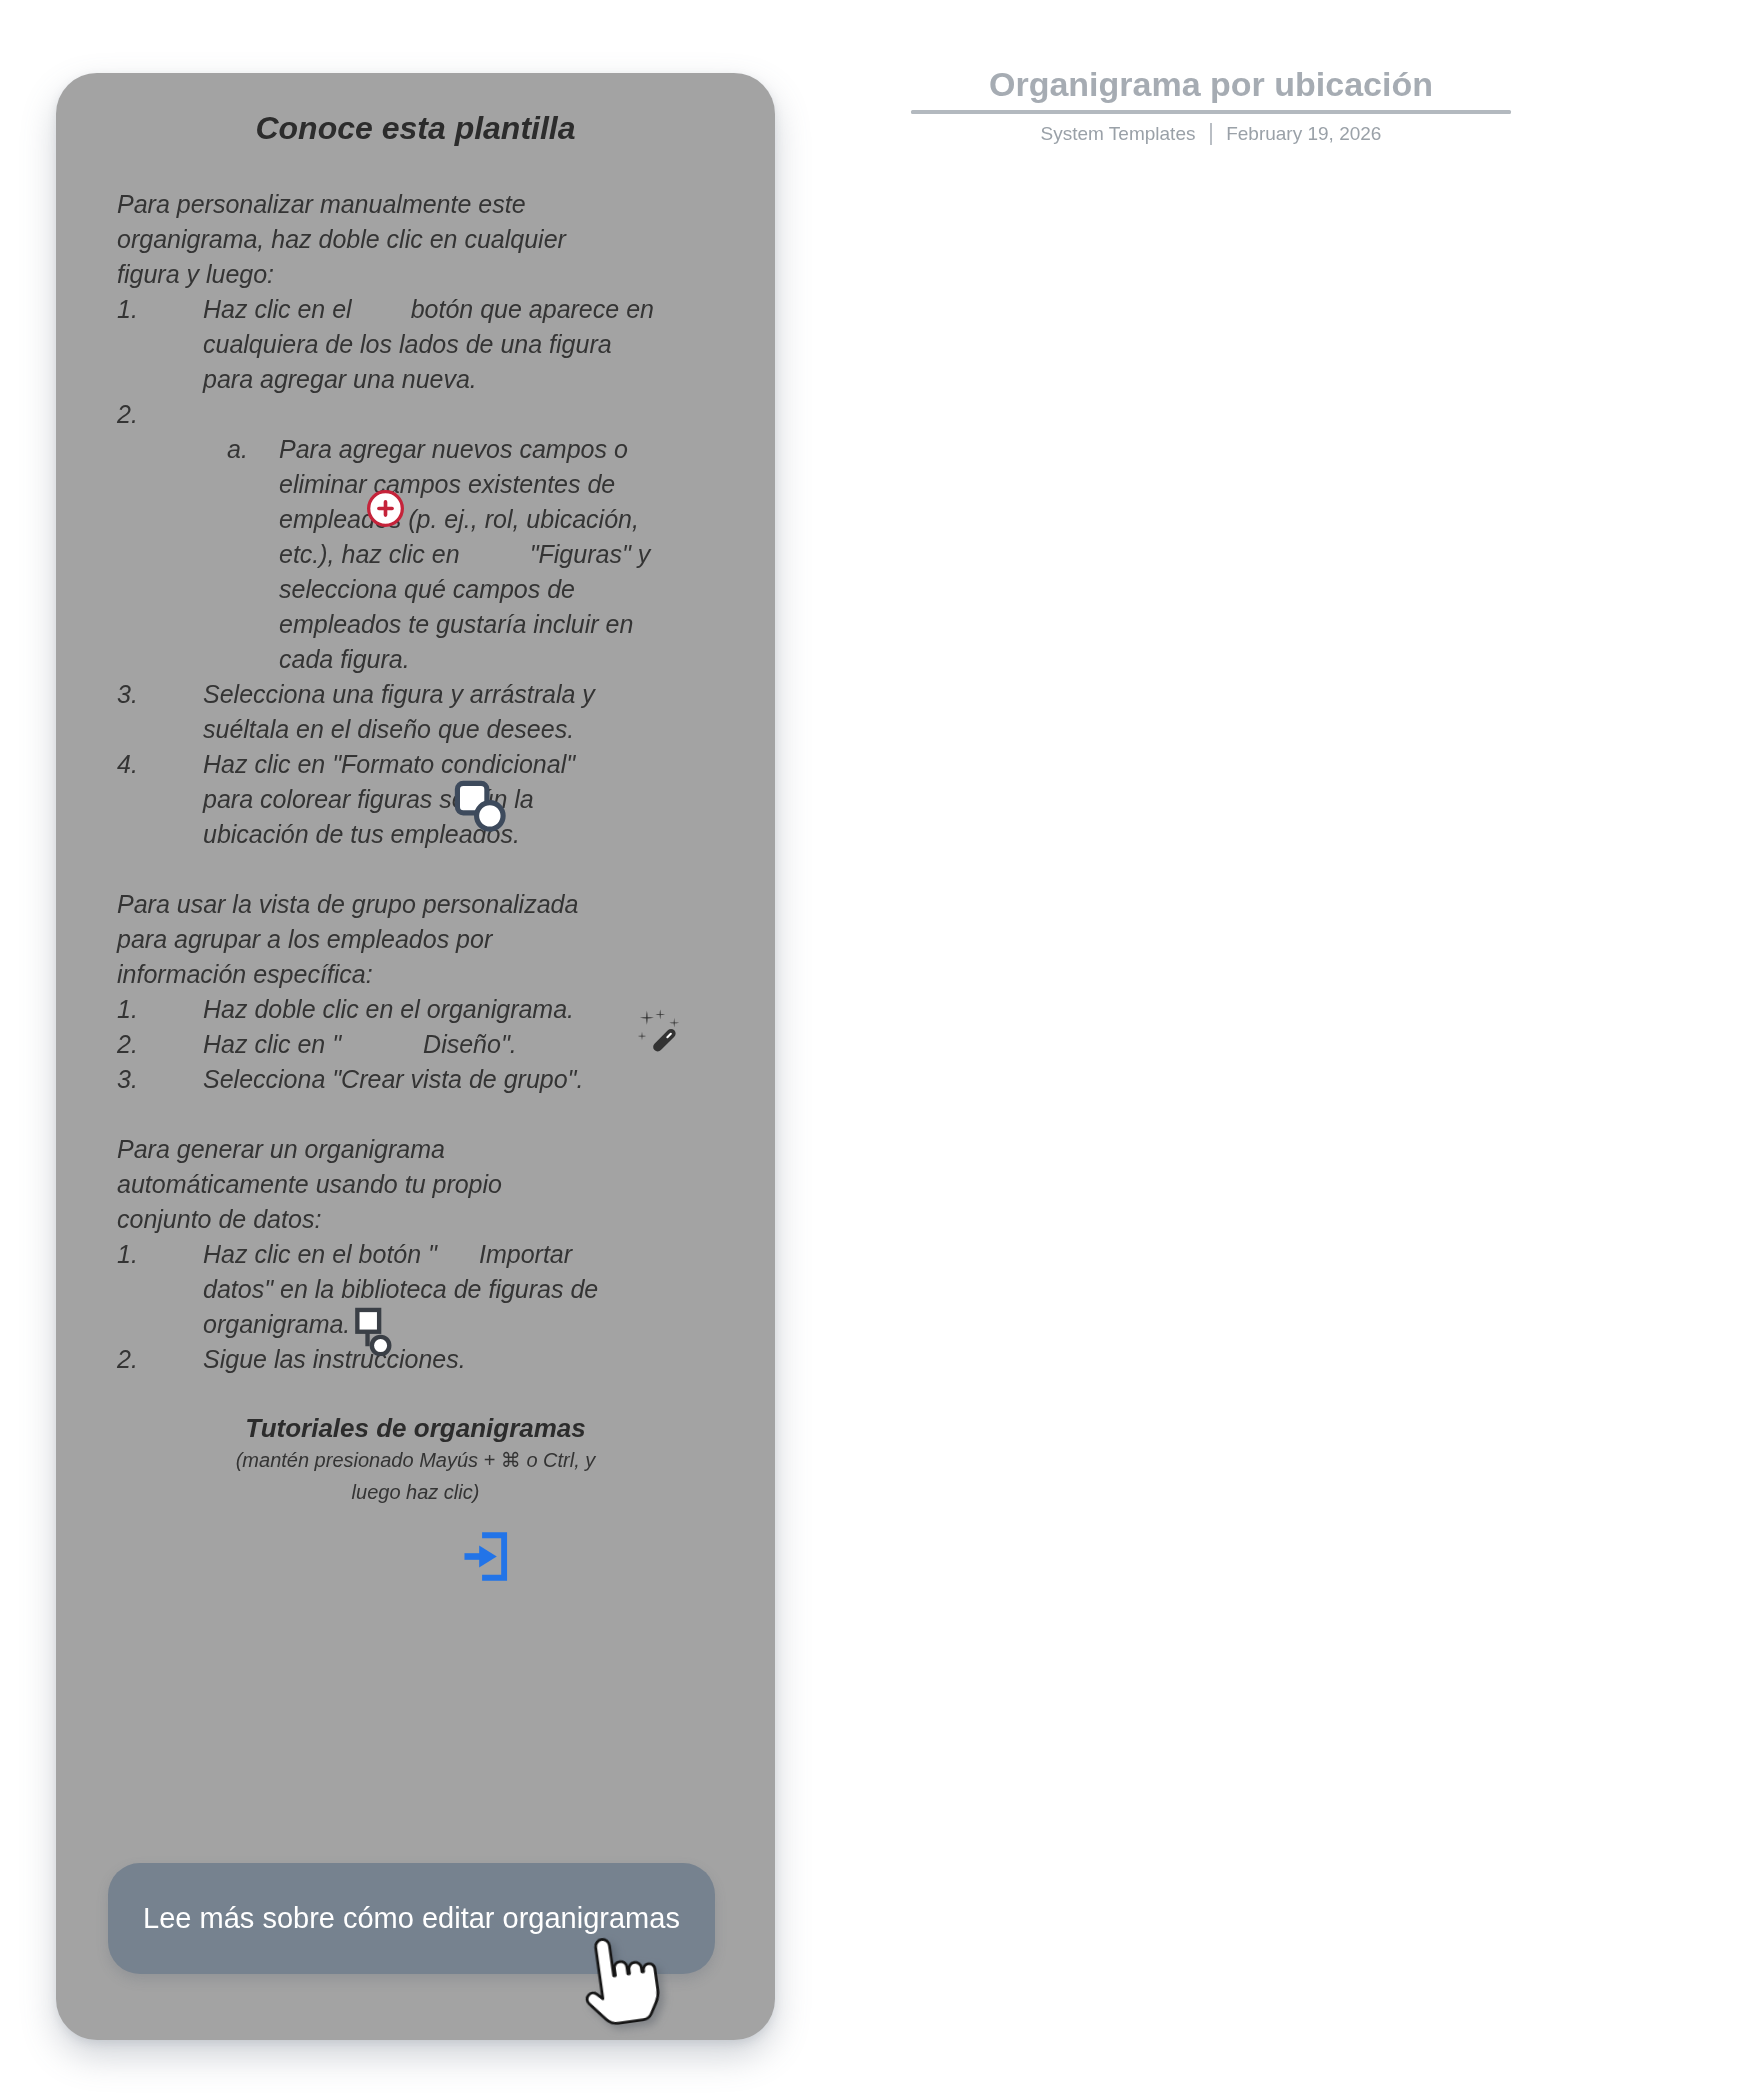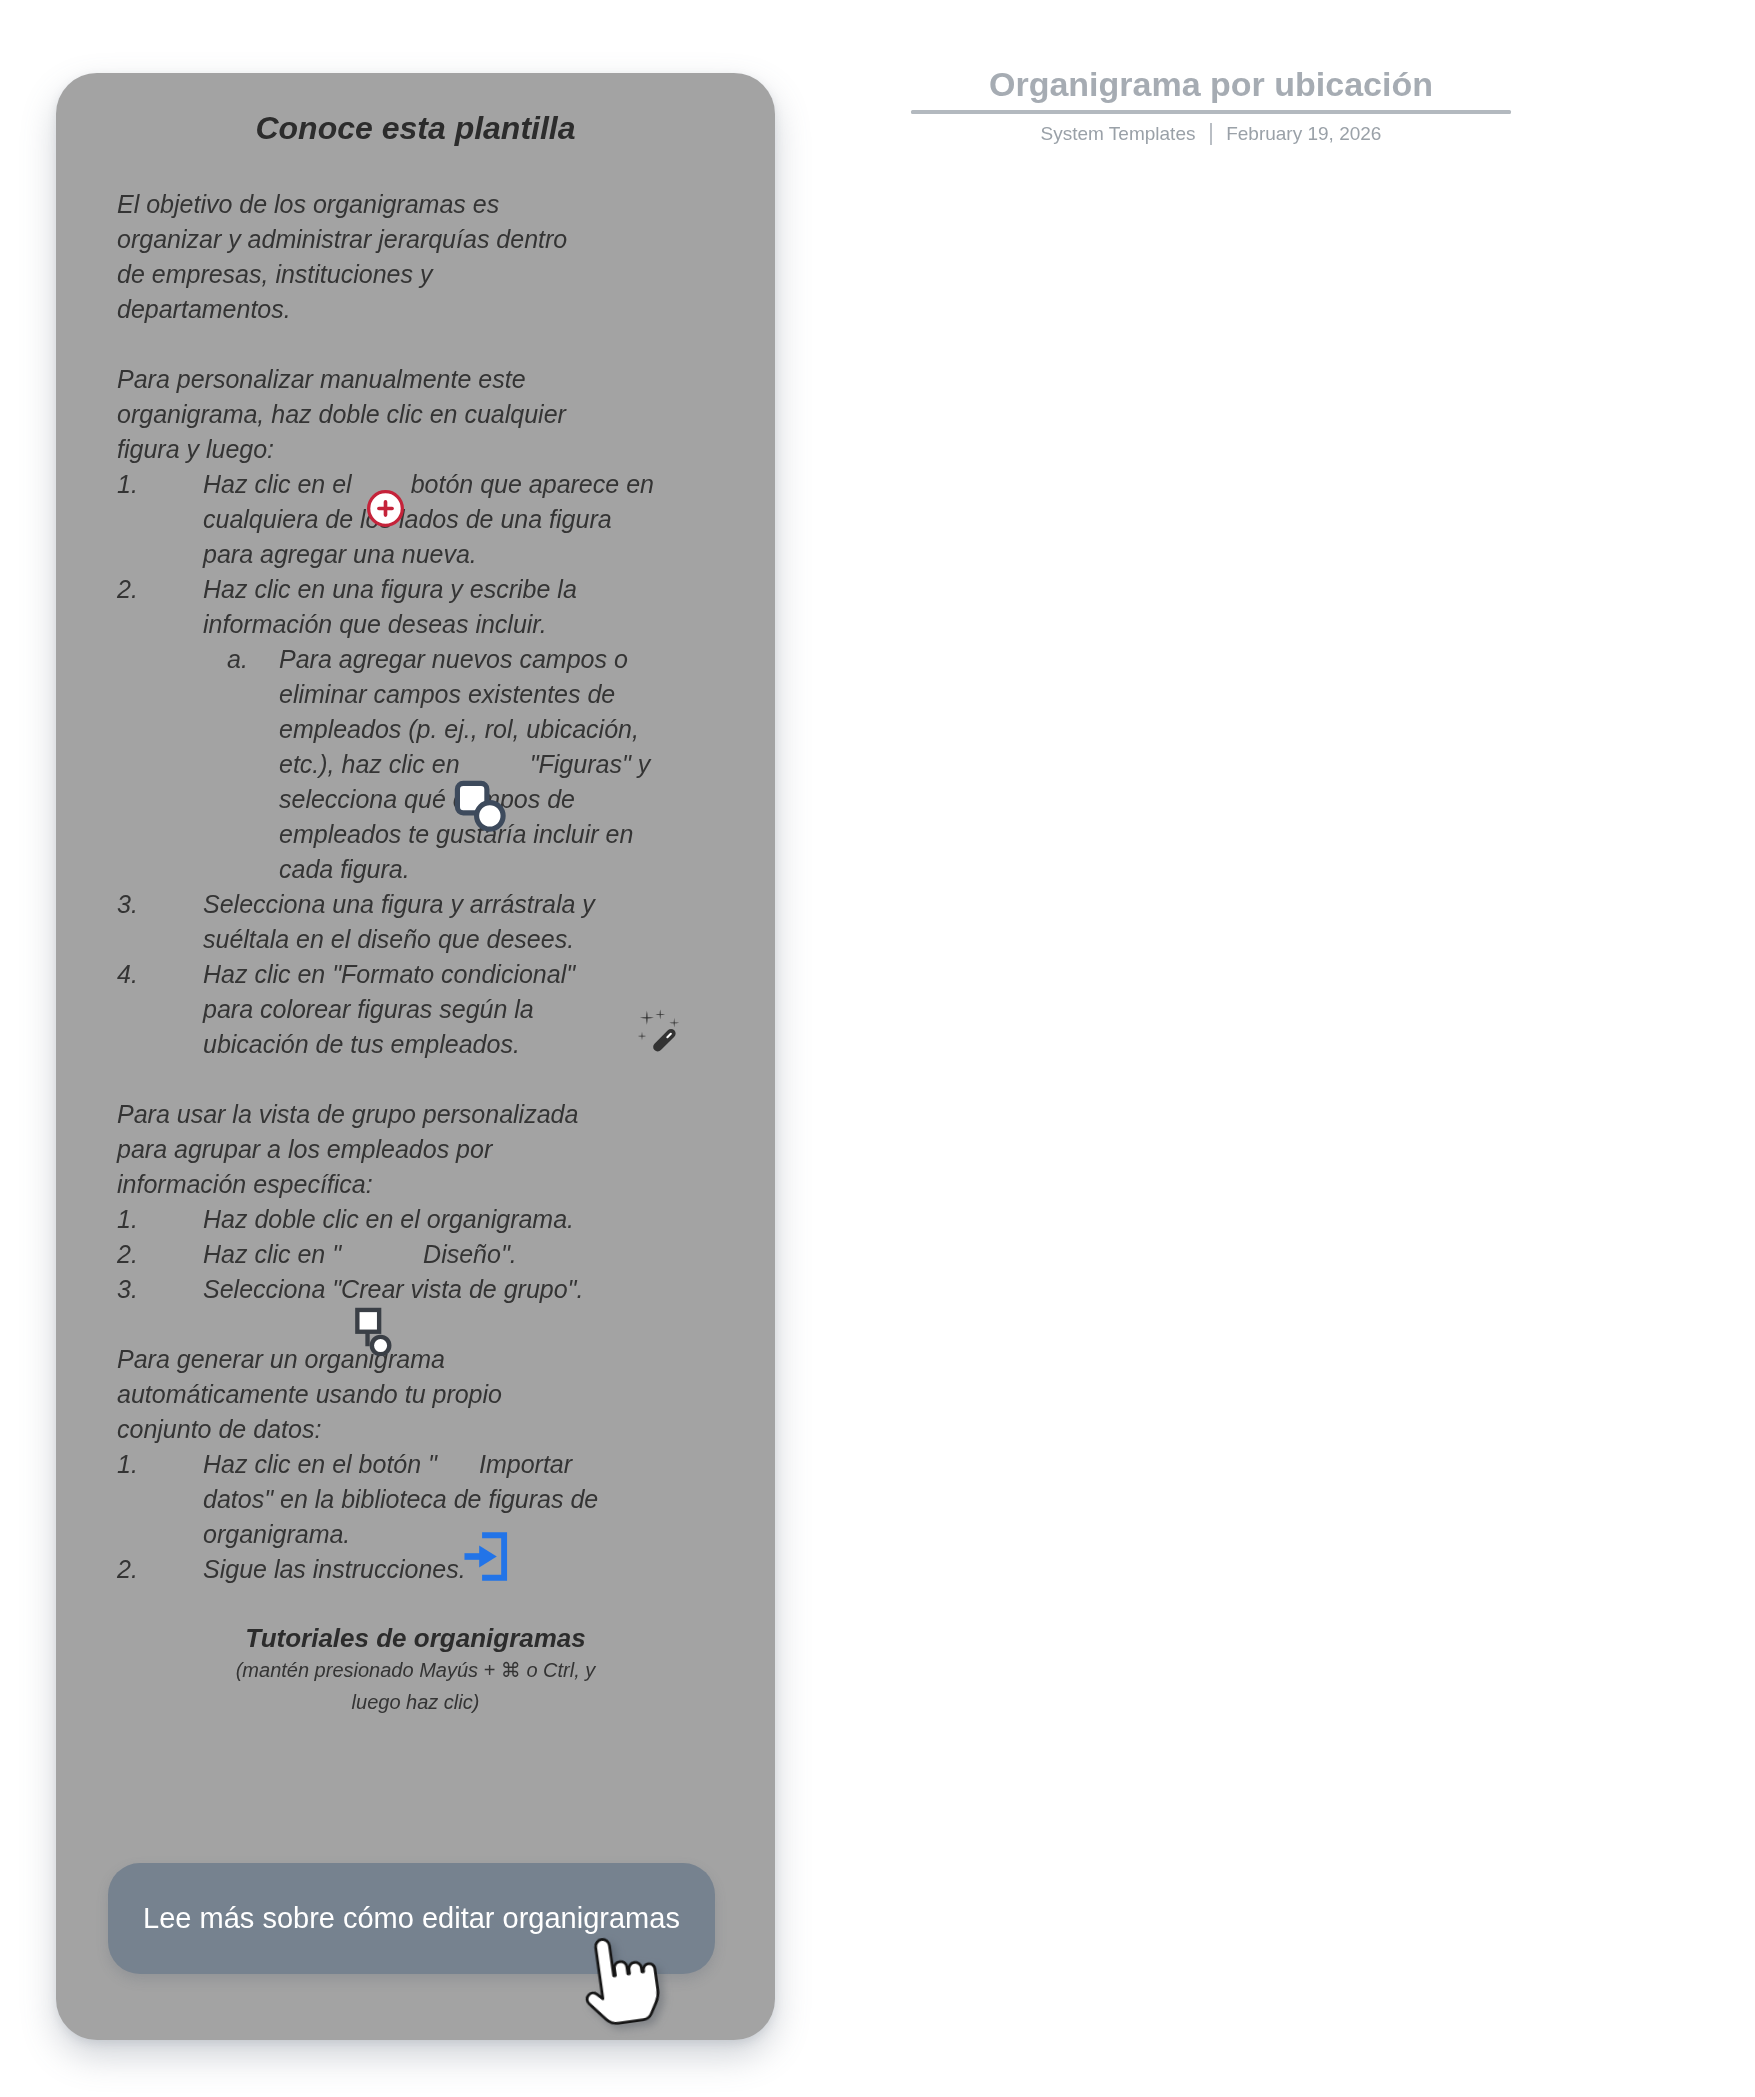--- a/index.html
+++ b/index.html
@@ -63,38 +63,32 @@
     <div class="doc-byline">
       <span>System Templates</span>
       <span class="sep"></span>
       <span>February 19, 2026</span>
     </div>
   </div>
 
   <div class="panel">
     <div class="panel-heading">Conoce esta plantilla</div>
     <div class="flow" id="flow">
-        <div class="para section">El objetivo de los organigramas es
-organizar y administrar jerarquías dentro
-de empresas, instituciones y
-departamentos.</div>
         <div class="para section">Para personalizar manualmente este
 organigrama, haz doble clic en cualquier
 figura y luego:</div>
         <div class="list section attach">
           <div class="li-row">
             <span class="li-marker">1.</span>
             <span class="li-text"><span>Haz clic en el</span><span class="gap" style="width: 59px;"></span><span>botón que aparece en
 cualquiera de los lados de una figura
 para agregar una nueva.</span></span>
           </div>
           <div class="li-row">
             <span class="li-marker">2.</span>
-            <span class="li-text"><span>Haz clic en una figura y escribe la
-información que deseas incluir.</span></span>
           </div>
           <div class="li-row sub">
             <span class="sub-marker">a.</span>
             <span class="li-text"><span>Para agregar nuevos campos o
 eliminar campos existentes de
 empleados (p. ej., rol, ubicación,
 etc.), haz clic en</span><span class="gap" style="width: 70px;"></span><span>"Figuras" y
 selecciona qué campos de
 empleados te gustaría incluir en
 cada figura.</span></span>

